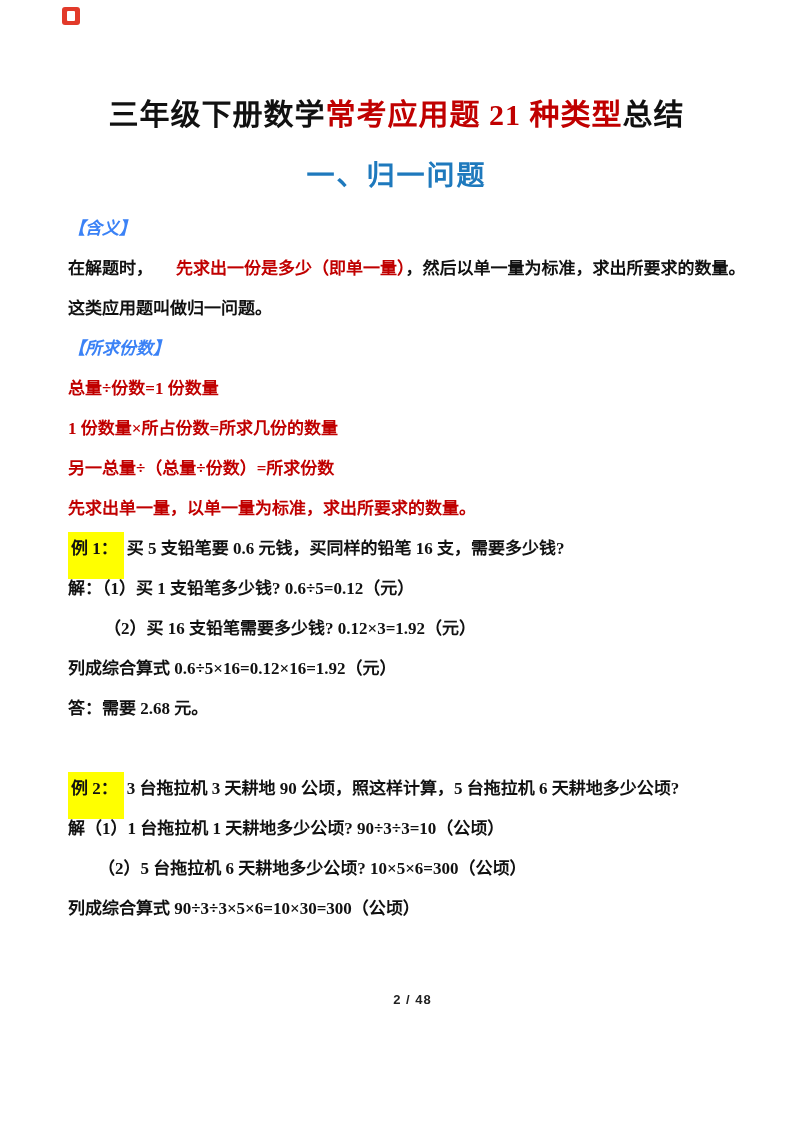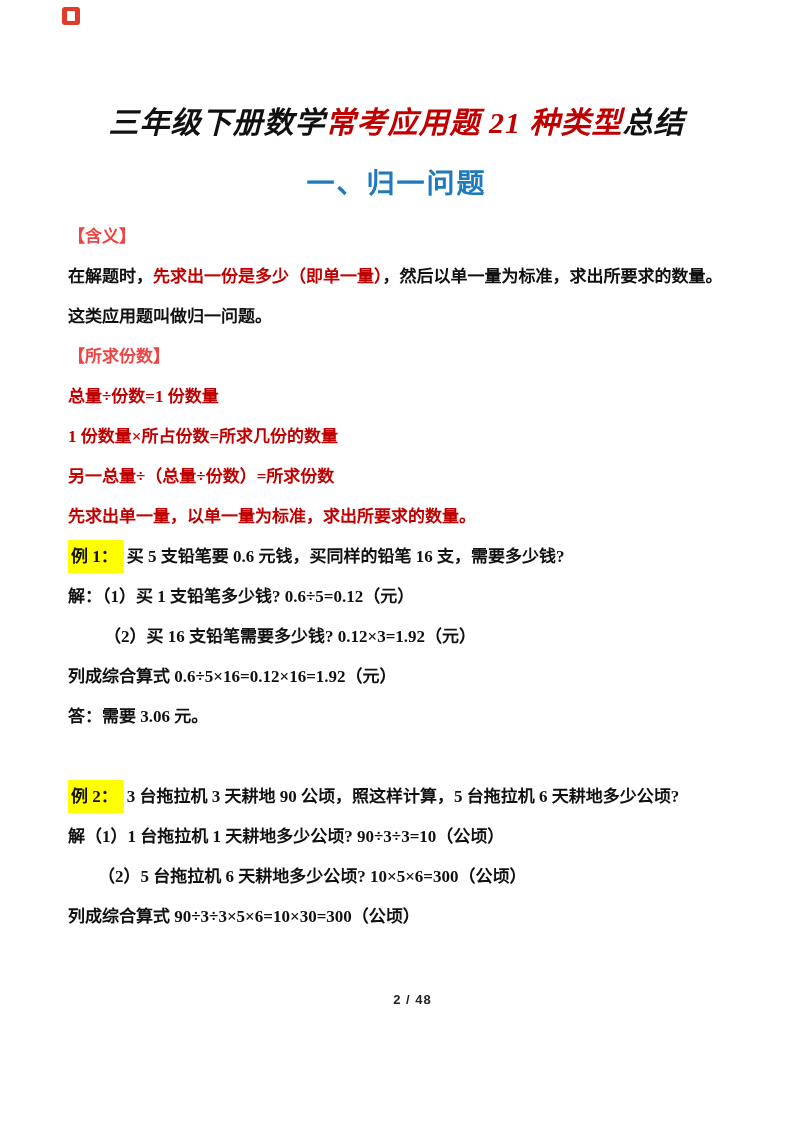--- a/index.html
+++ b/index.html
@@ -33,30 +33,29 @@
   .logo .sheet {
     position: absolute;
     left: 5px;
     top: 4px;
     width: 8px;
     height: 10px;
     background: #ffffff;
     border-radius: 1px;
   }
   .title {
-    margin: 8px;
+    margin: 0;
     padding-top: 92px;
     text-align: center;
     font-size: 30px;
     line-height: 46px;
     font-weight: bold;
     letter-spacing: 1px;
     color: #111111;
     white-space: nowrap;
-    font-style: italic;
   }
   .title .red-seg { color: #c00000; }
   .subtitle {
     margin: 16px 0 0 0;
     text-align: center;
     font-size: 28px;
     line-height: 44px;
     font-weight: bold;
     letter-spacing: 2px;
     color: #1e79bd;
@@ -65,28 +64,28 @@
     margin: 11px 64px 0 68px;
     font-size: 17px;
     font-weight: bold;
     color: #111111;
   }
   .content p {
     margin: 0;
     line-height: 40px;
     white-space: nowrap;
   }
-  .orange { color: #ef4444; }
-  .red { color: #c00000; }
+  .orange { color: #3b82f6; font-style: italic; }
+  .red { color: #c00000; margin-left: 23px; }
   .indent-ex1 { padding-left: 36px; }
   .indent-ex2 { padding-left: 30px; }
   .gap-top { margin-top: 40px !important; }
   .hl {
     background: #ffff00;
-    padding: 7px 6px 7px 3px;
+    padding: 7px 6px 21px 3px;
     margin-right: 3px;
   }
   .footer {
     position: absolute;
     left: 0;
     right: 0;
     top: 992px;
     text-align: center;
     font-family: "Liberation Sans", sans-serif;
     font-size: 13px;
@@ -124,21 +123,21 @@
     <p class="red">另一总量÷（总量÷份数）=所求份数</p>
 
 
     <p class="red">先求出单一量，以单一量为标准，求出所要求的数量。</p>
 
     <p><span class="hl">例 1：</span><span>买 5 支铅笔要 0.6 元钱，买同样的铅笔 16 支，需要多少钱?</span></p>
 
     <p>解：（1）买 1 支铅笔多少钱? 0.6÷5=0.12（元）</p>
     <p class="indent-ex1">（2）买 16 支铅笔需要多少钱? 0.12×3=1.92（元）</p>
     <p>列成综合算式 0.6÷5×16=0.12×16=1.92（元）</p>
-    <p>答：需要 3.06 元。</p>
+    <p>答：需要 2.68 元。</p>
 
     <p class="gap-top"><span class="hl">例 2：</span><span>3 台拖拉机 3 天耕地 90 公顷，照这样计算，5 台拖拉机 6 天耕地多少公顷?</span></p>
 
     <p>解（1）1 台拖拉机 1 天耕地多少公顷? 90÷3÷3=10（公顷）</p>
     <p class="indent-ex2">（2）5 台拖拉机 6 天耕地多少公顷? 10×5×6=300（公顷）</p>
     <p>列成综合算式 90÷3÷3×5×6=10×30=300（公顷）</p>
 
   </div>
 
   <div class="footer">2 / 48</div>

